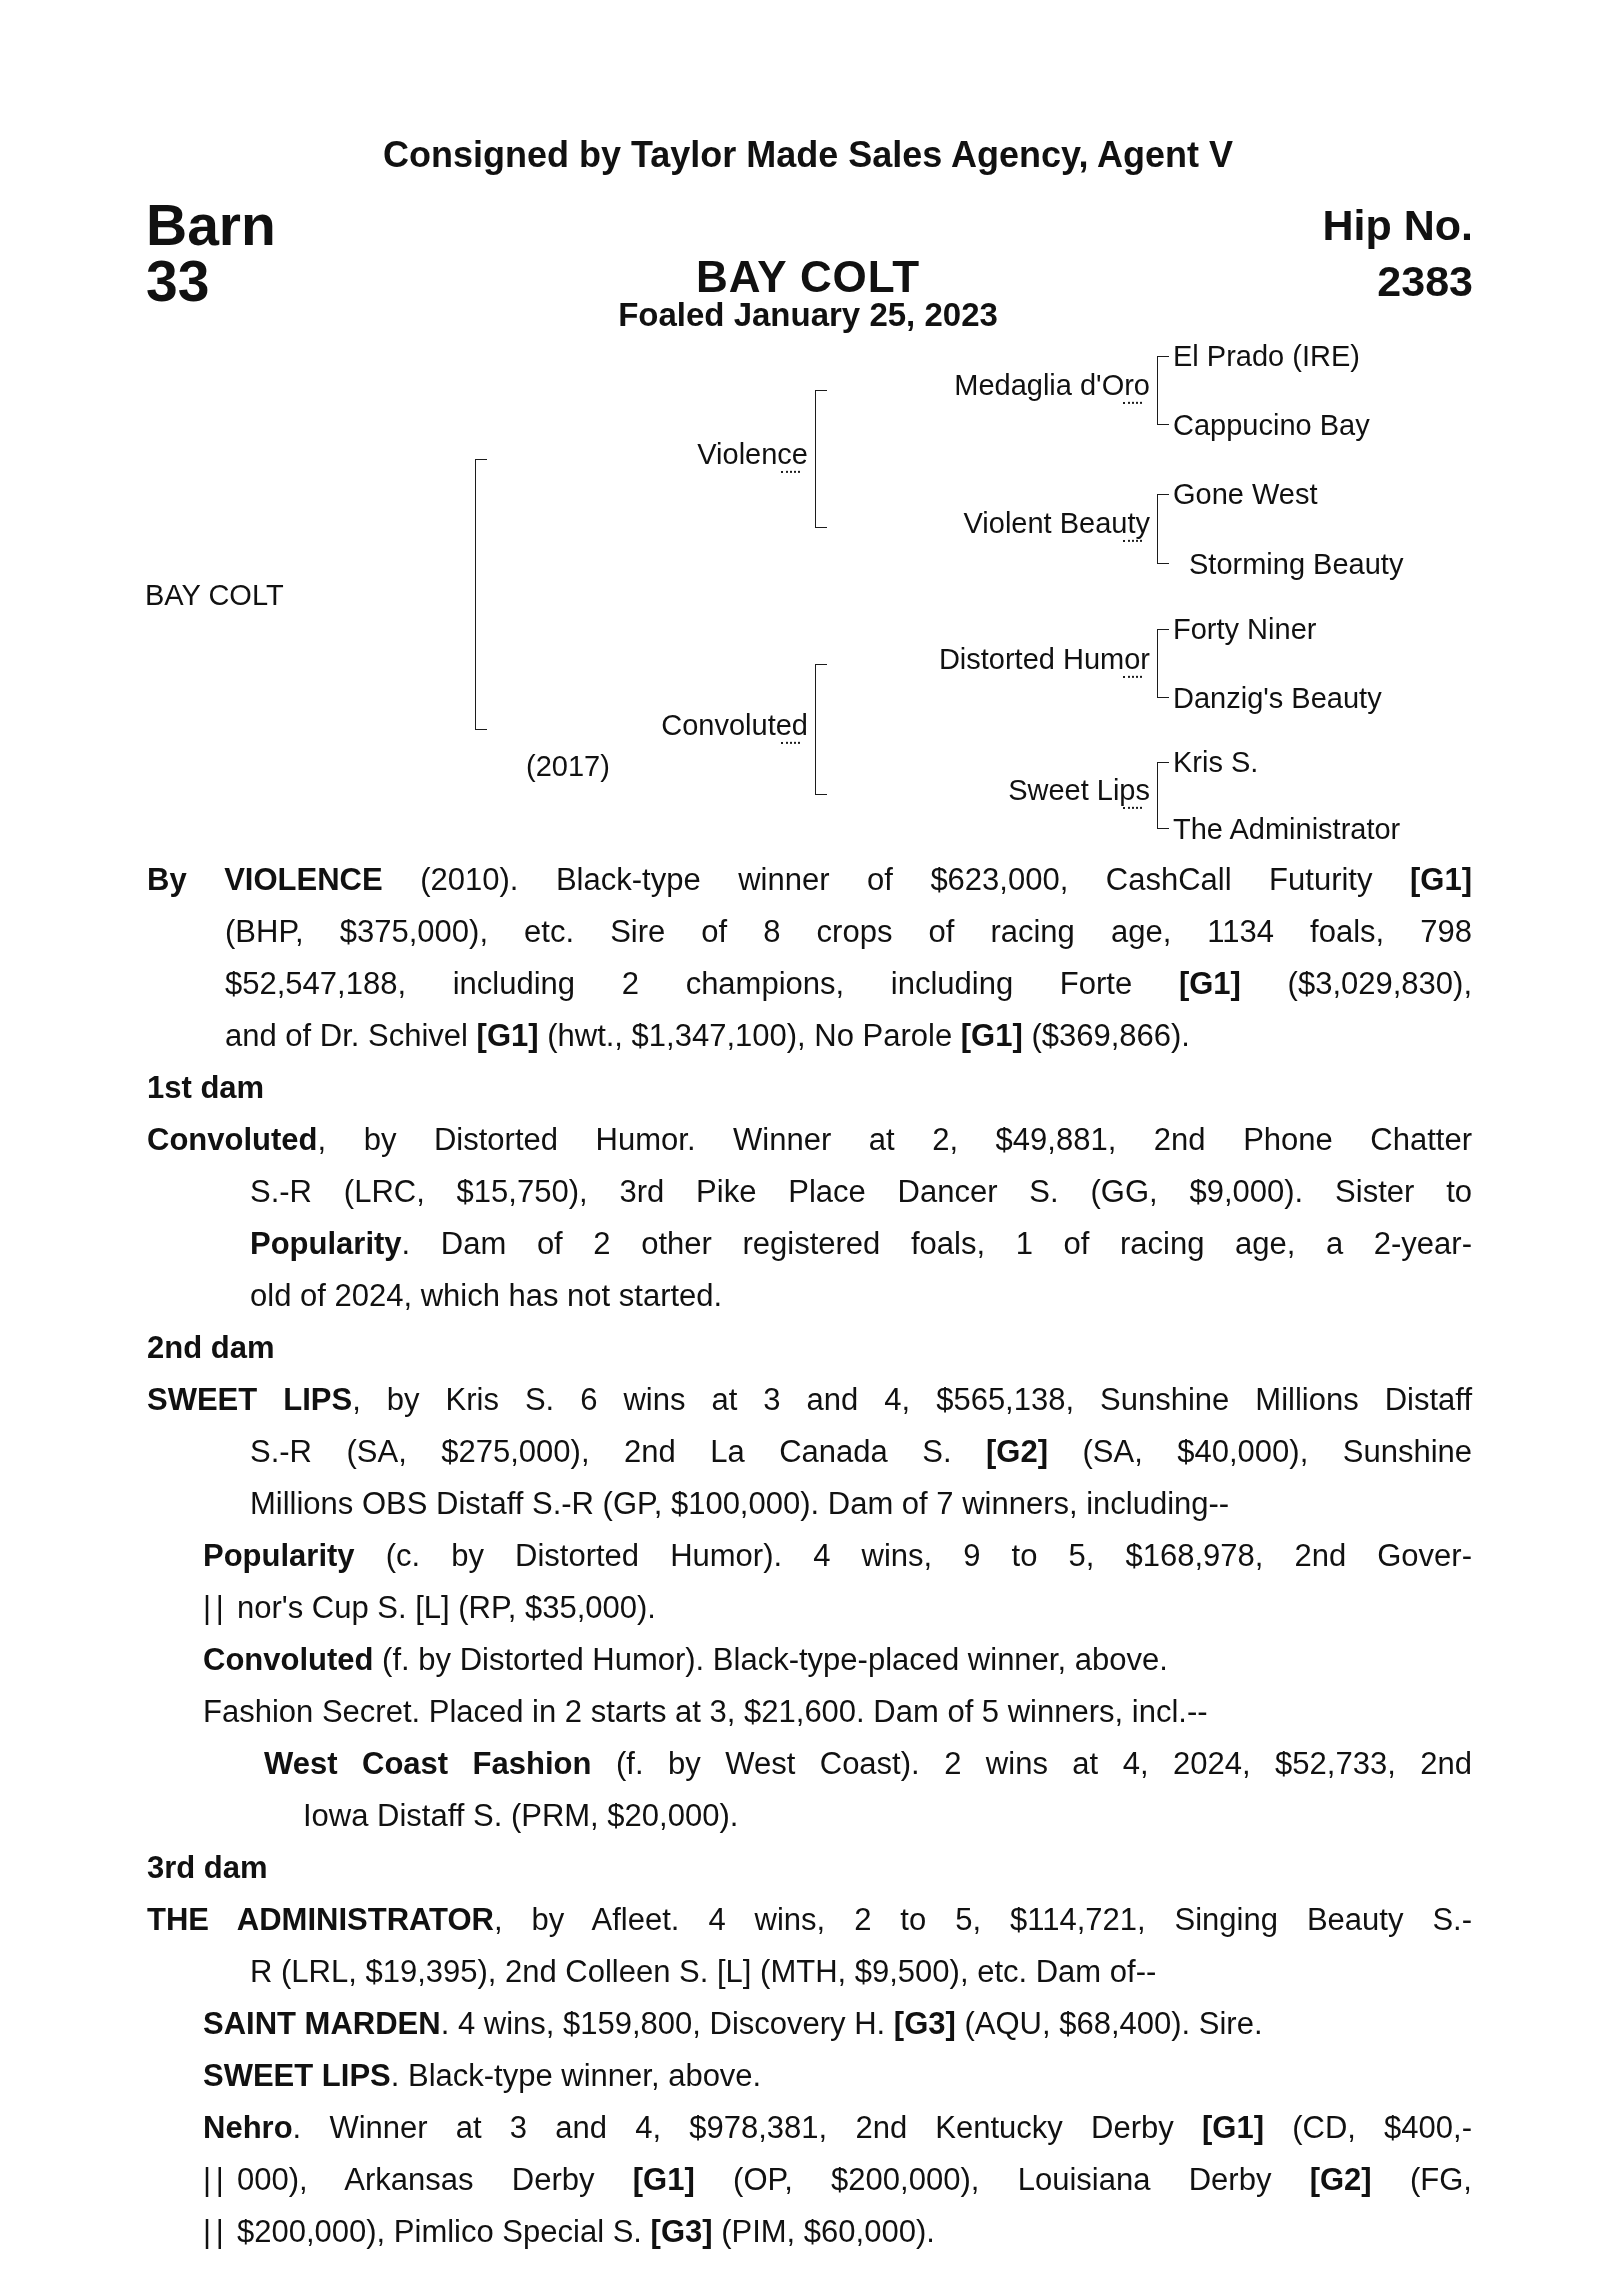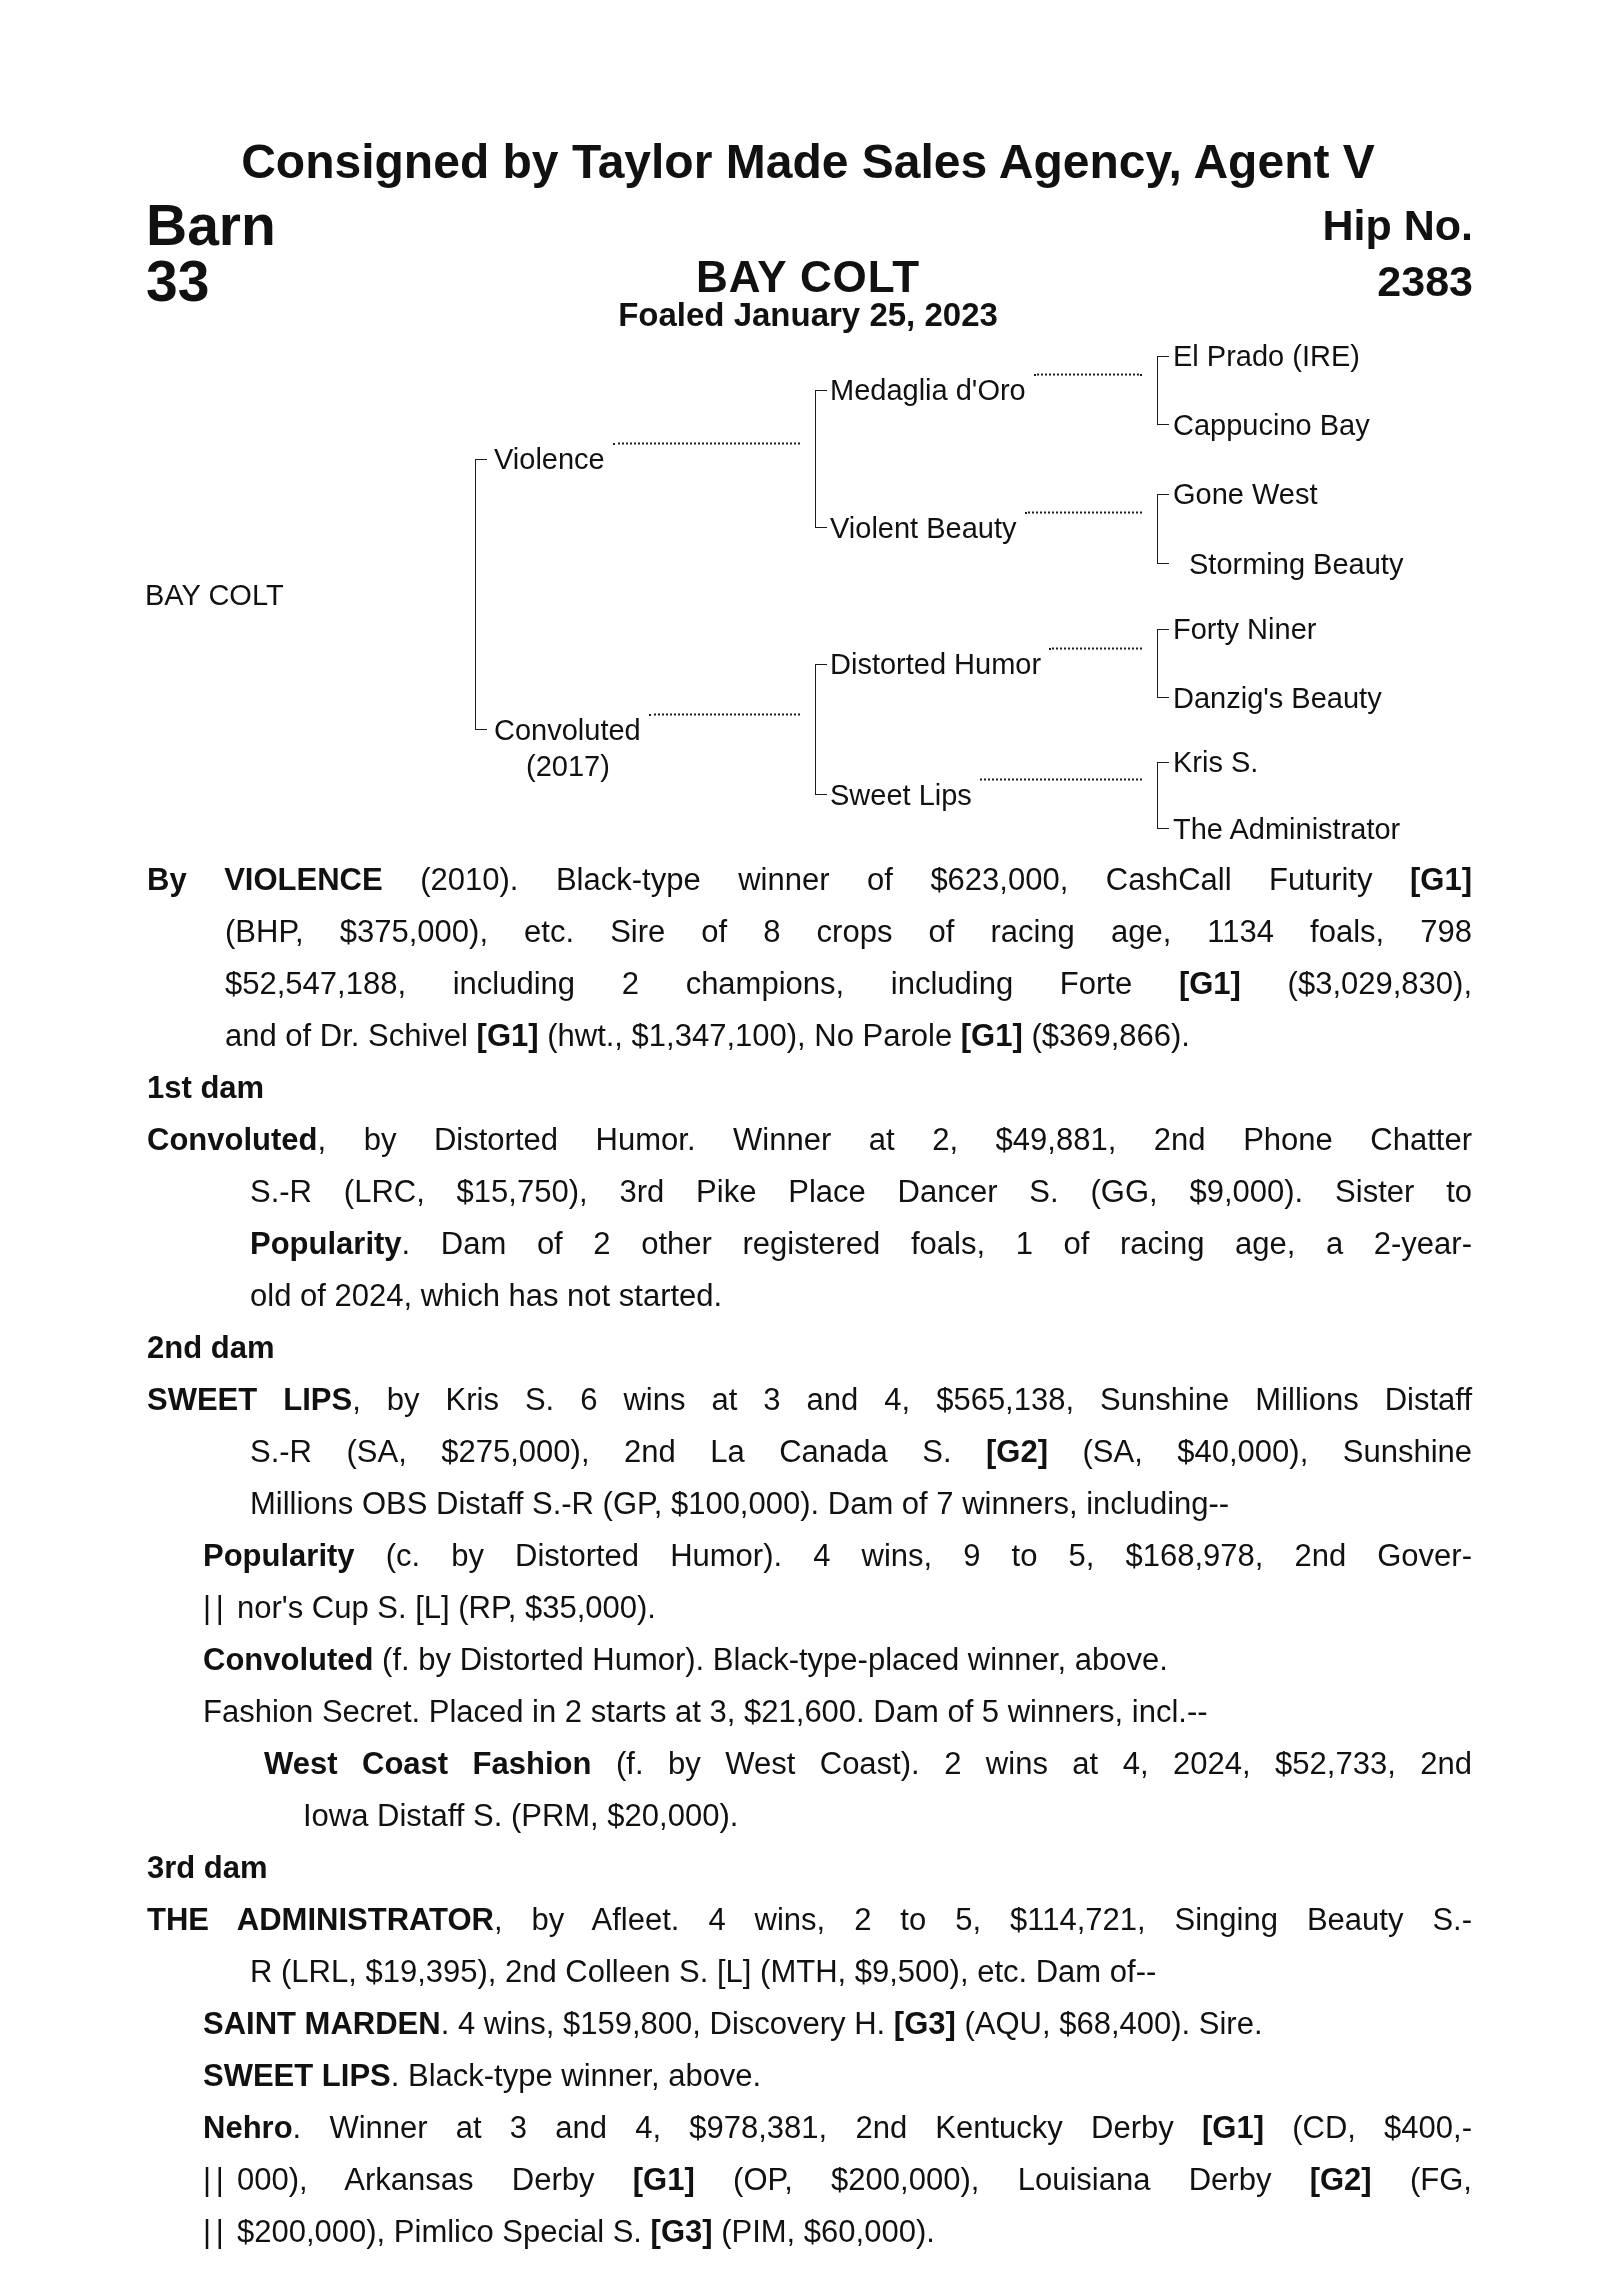--- a/index.html
+++ b/index.html
@@ -7,43 +7,43 @@
   body {
     width: 1616px; height: 3227px; position: relative;
     font-family: "Liberation Sans", "DejaVu Sans", sans-serif;
     color: #111;
   }
   .b { font-weight: 700; }
 
   
   #consignor {
     position: absolute; left: 0; top: 134px; width: 1616px;
-    text-align: center; font-size: 48px; font-weight: 700;
+    text-align: center; font-size: 36px; font-weight: 700;
   }
   #barn-block {
     position: absolute; left: 146px; top: 197px;
     font-size: 57px; font-weight: 700; line-height: 56px;
   }
   #hip-block {
     position: absolute; right: 143px; top: 197px;
     font-size: 43px; font-weight: 700; line-height: 56px; text-align: right;
   }
   #horse-title {
     position: absolute; left: 0; top: 252px; width: 1616px;
     text-align: center; font-size: 44px; font-weight: 700; letter-spacing: 0.9px;
   }
   #foaled-line {
     position: absolute; left: 0; top: 296px; width: 1616px;
     text-align: center; font-size: 33px; font-weight: 700;
   }
 
   
   .ped-node {
-    position: absolute; display: flex; align-items: flex-start;
-    font-size: 29px; white-space: nowrap; transform: translateY(-50%);
+    position: absolute; display: flex; align-items: flex-end;
+    font-size: 29px; white-space: nowrap; transform: translateY(-50%); flex-direction: column;
   }
   .ped-node .nm { white-space: nowrap; }
   .ped-node .leader {
     flex: 1 1 auto; border-bottom: 2.3px dotted #1c1c1c;
     margin: 0 8.3px 7.3px 8.3px; min-width: 18.4px;
   }
   .ped-name { position: absolute; font-size: 29px; white-space: nowrap; transform: translateY(-50%); }
   .bracket {
     position: absolute; width: 12px;
     border-left: 1.8px solid #1c1c1c; border-top: 1.8px solid #1c1c1c; border-bottom: 1.8px solid #1c1c1c;

